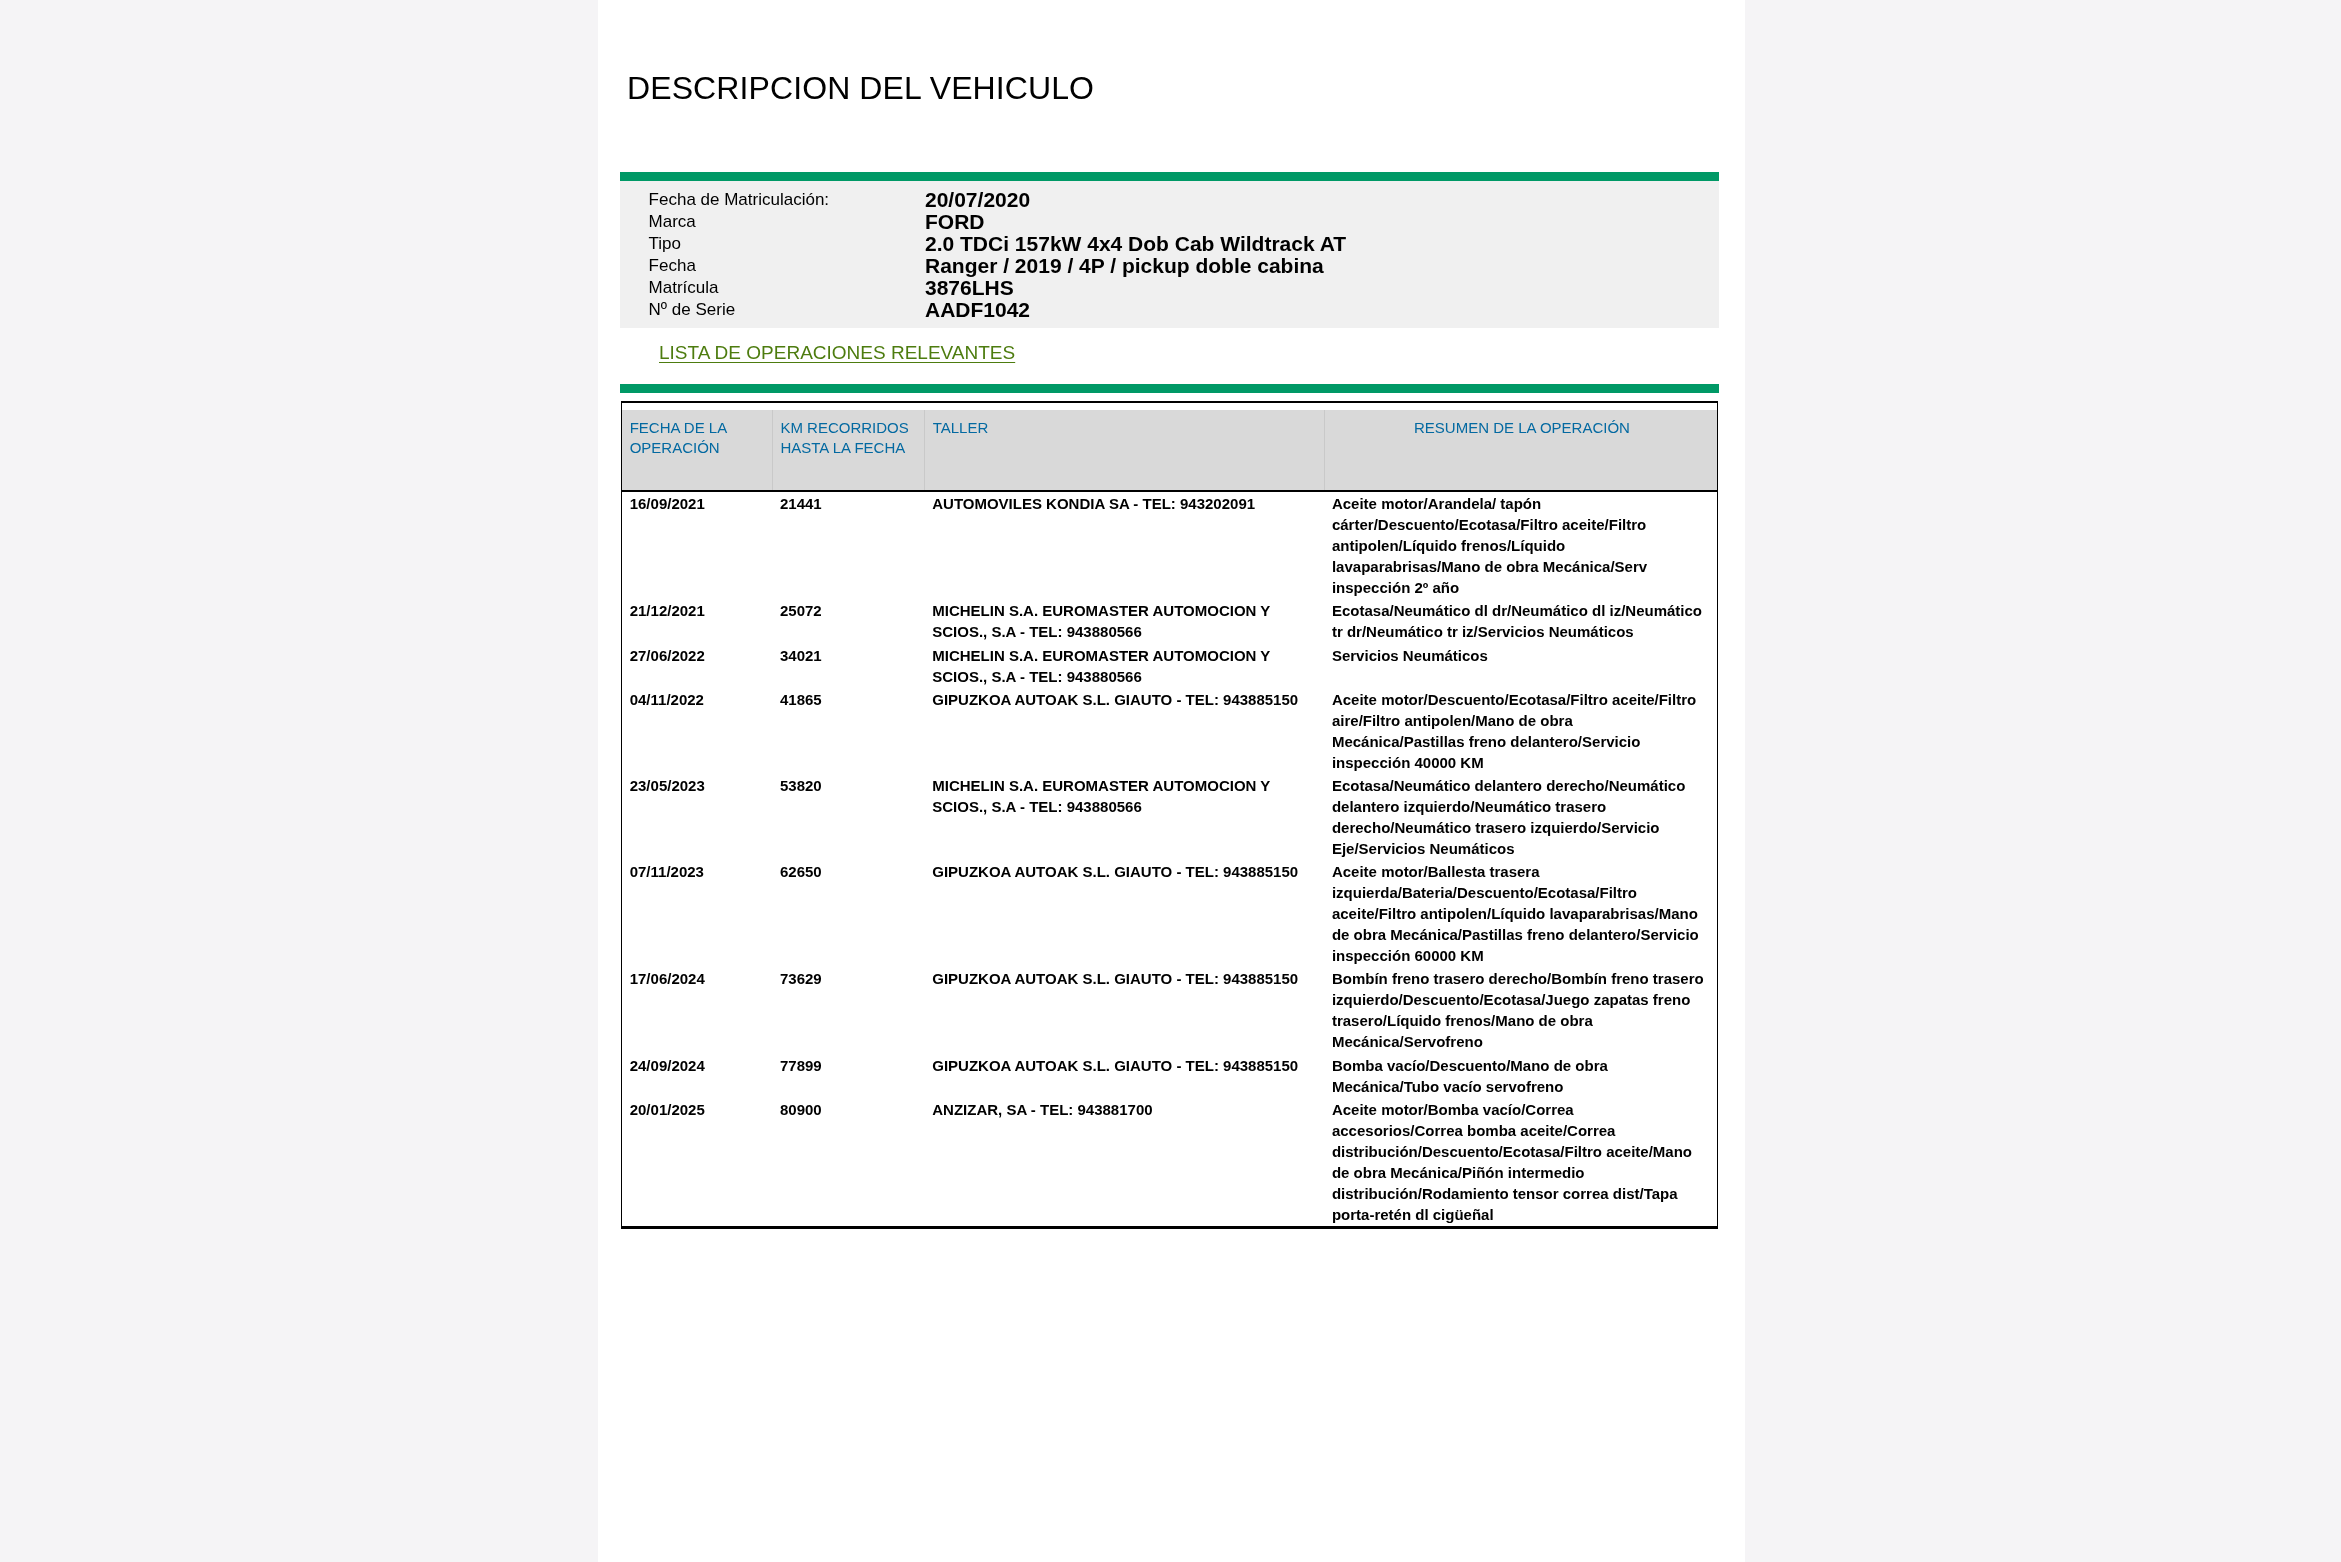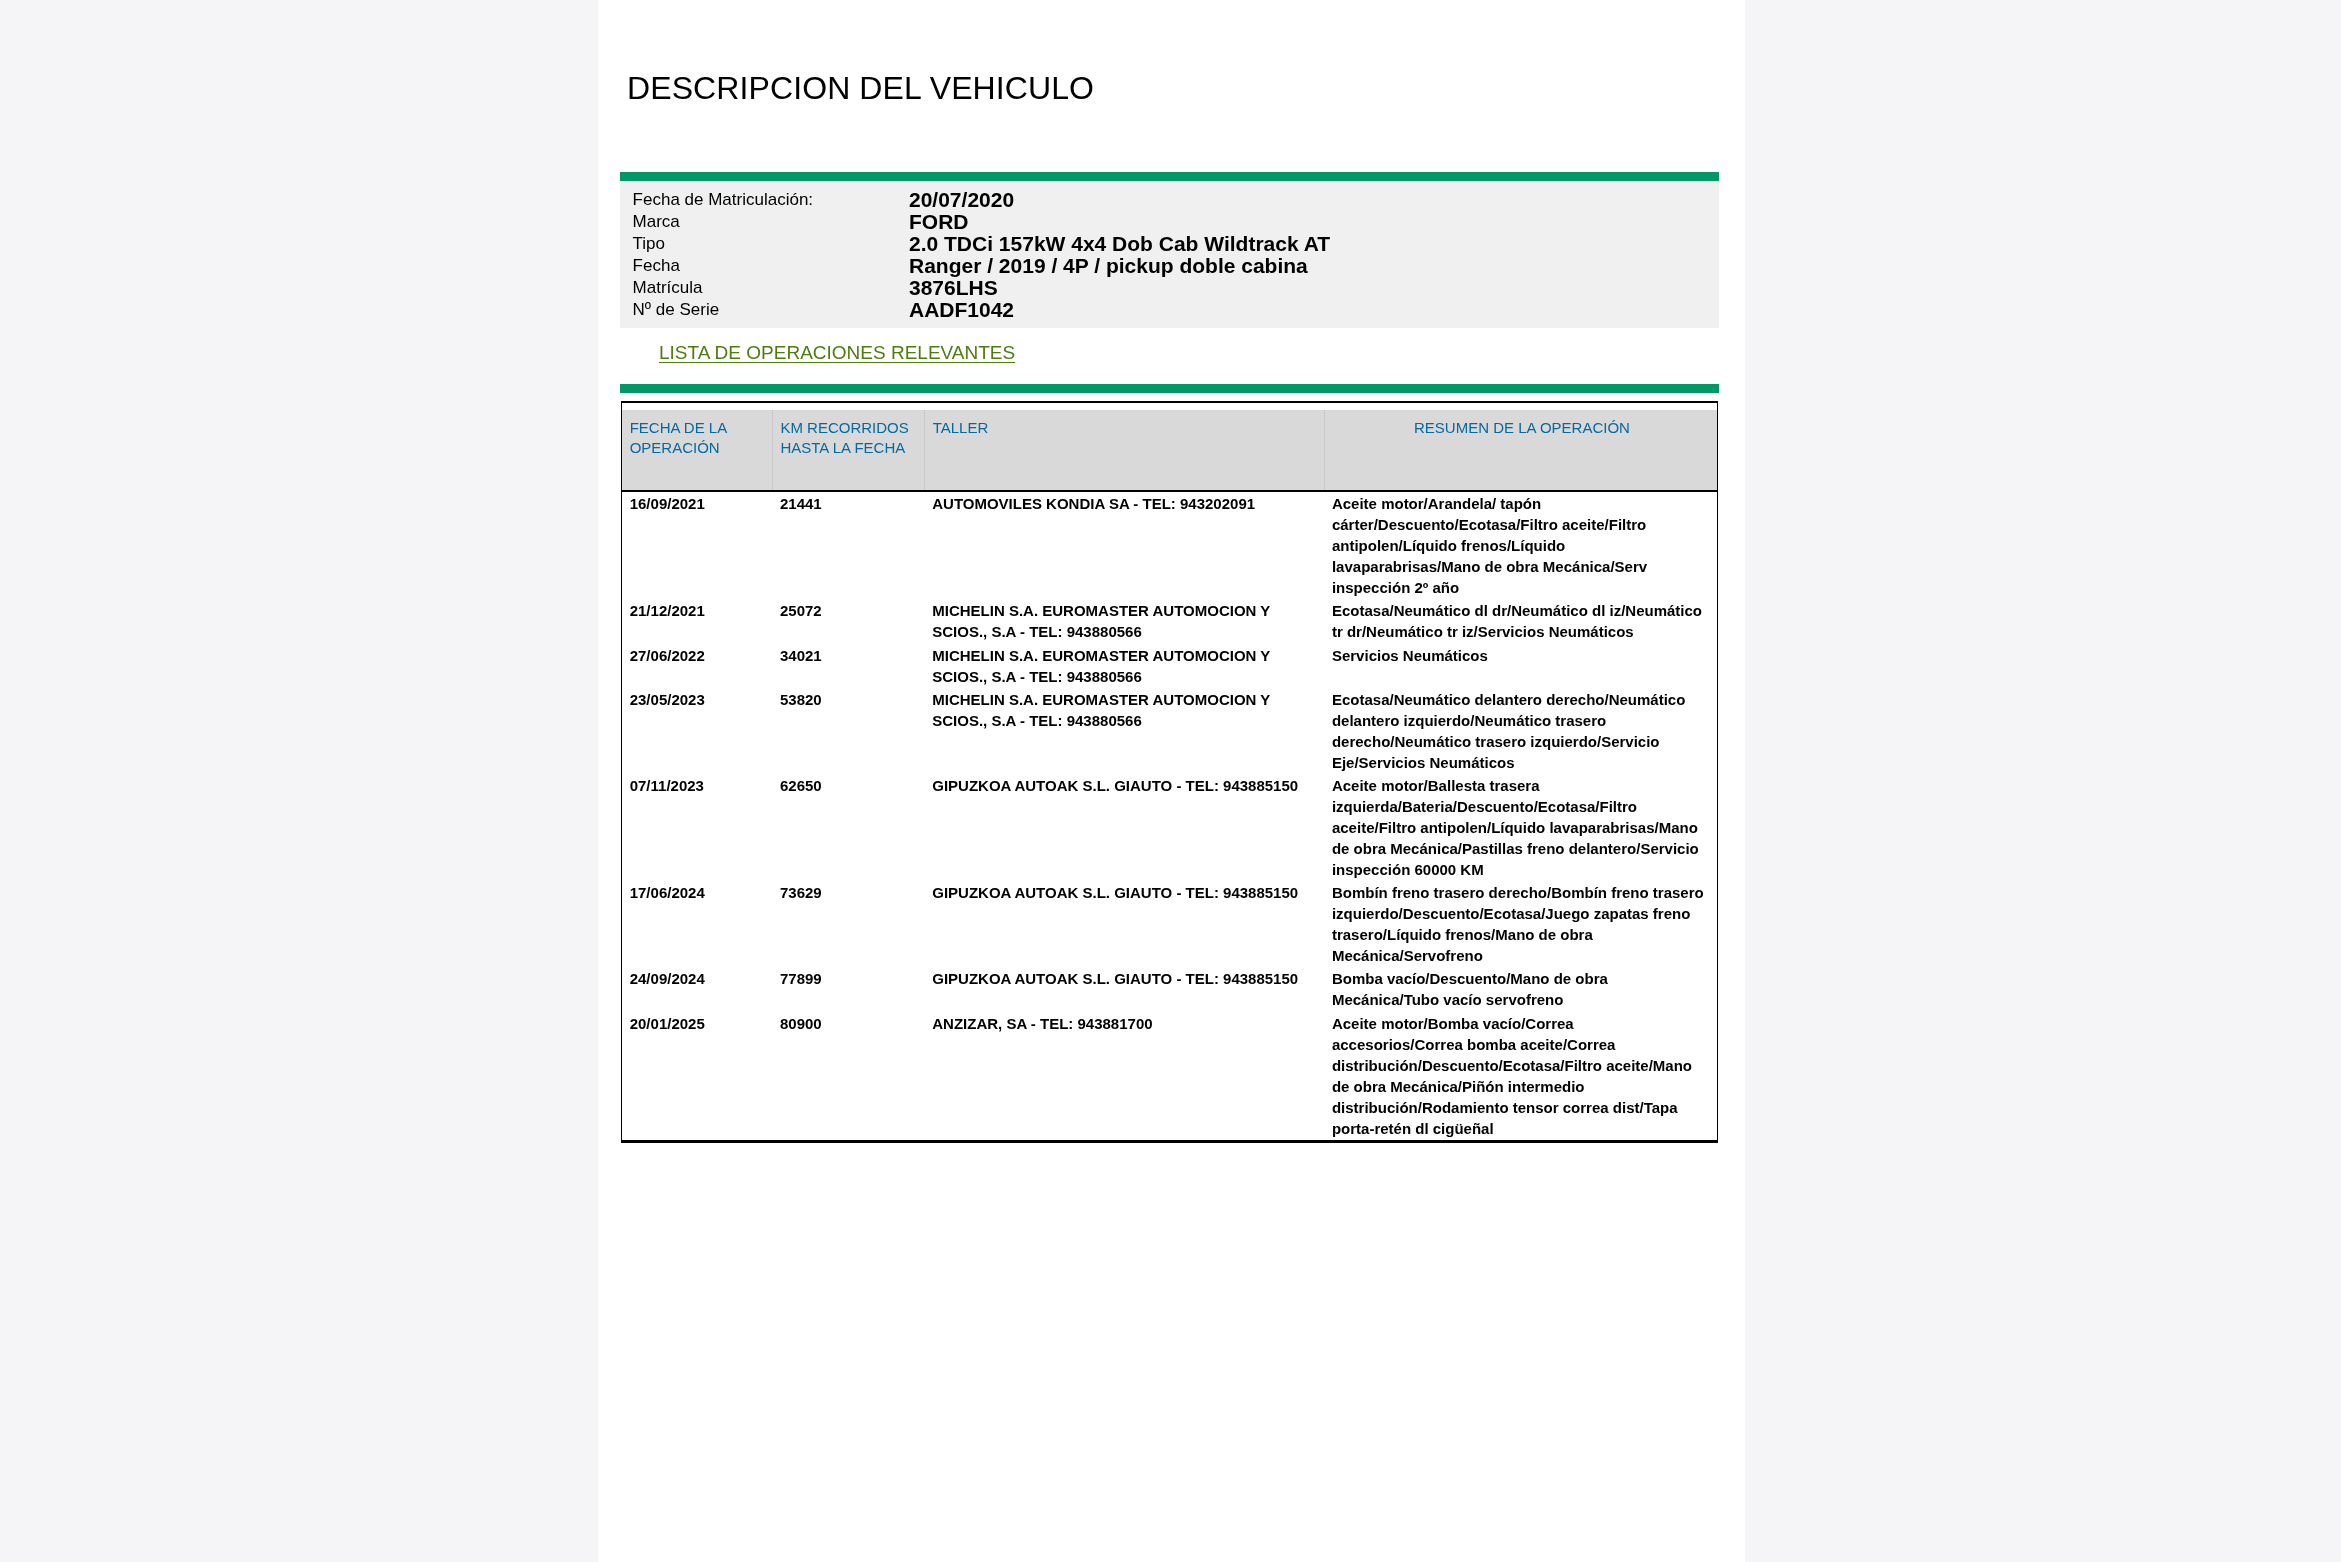--- a/index.html
+++ b/index.html
@@ -61,20 +61,21 @@
   }
   #vehicle-info .info-label {
     display: inline-block;
     width: 289px;
     padding-left: 12.6px;
     box-sizing: border-box;
     font-size: 17px;
     font-weight: 400;
     color: #000000;
     vertical-align: top;
+    margin-left: 16px;
   }
   #vehicle-info .info-value {
     display: inline-block;
     font-size: 21px;
     font-weight: 700;
     color: #000000;
     vertical-align: top;
   }
 
   
@@ -232,20 +233,26 @@
             <td class="cell-shop">MICHELIN S.A. EUROMASTER AUTOMOCION Y SCIOS., S.A - TEL: 943880566</td>
             <td class="cell-sum">Ecotasa/Neumático dl dr/Neumático dl iz/Neumático tr dr/Neumático tr iz/Servicios Neumáticos</td>
           </tr>
           <tr>
             <td class="cell-date">27/06/2022</td>
             <td class="cell-km">34021</td>
             <td class="cell-shop">MICHELIN S.A. EUROMASTER AUTOMOCION Y SCIOS., S.A - TEL: 943880566</td>
             <td class="cell-sum">Servicios Neumáticos</td>
           </tr>
           <tr>
+            <td class="cell-date">04/11/2022</td>
+            <td class="cell-km">41865</td>
+            <td class="cell-shop">GIPUZKOA AUTOAK S.L. GIAUTO - TEL: 943885150</td>
+            <td class="cell-sum">Aceite motor/Descuento/Ecotasa/Filtro aceite/Filtro aire/Filtro antipolen/Mano de obra Mecánica/Pastillas freno delantero/Servicio inspección 40000 KM</td>
+          </tr>
+          <tr>
             <td class="cell-date">23/05/2023</td>
             <td class="cell-km">53820</td>
             <td class="cell-shop">MICHELIN S.A. EUROMASTER AUTOMOCION Y SCIOS., S.A - TEL: 943880566</td>
             <td class="cell-sum">Ecotasa/Neumático delantero derecho/Neumático delantero izquierdo/Neumático trasero derecho/Neumático trasero izquierdo/Servicio Eje/Servicios Neumáticos</td>
           </tr>
           <tr>
             <td class="cell-date">07/11/2023</td>
             <td class="cell-km">62650</td>
             <td class="cell-shop">GIPUZKOA AUTOAK S.L. GIAUTO - TEL: 943885150</td>
             <td class="cell-sum">Aceite motor/Ballesta trasera izquierda/Bateria/Descuento/Ecotasa/Filtro aceite/Filtro antipolen/Líquido lavaparabrisas/Mano de obra Mecánica/Pastillas freno delantero/Servicio inspección 60000 KM</td>

